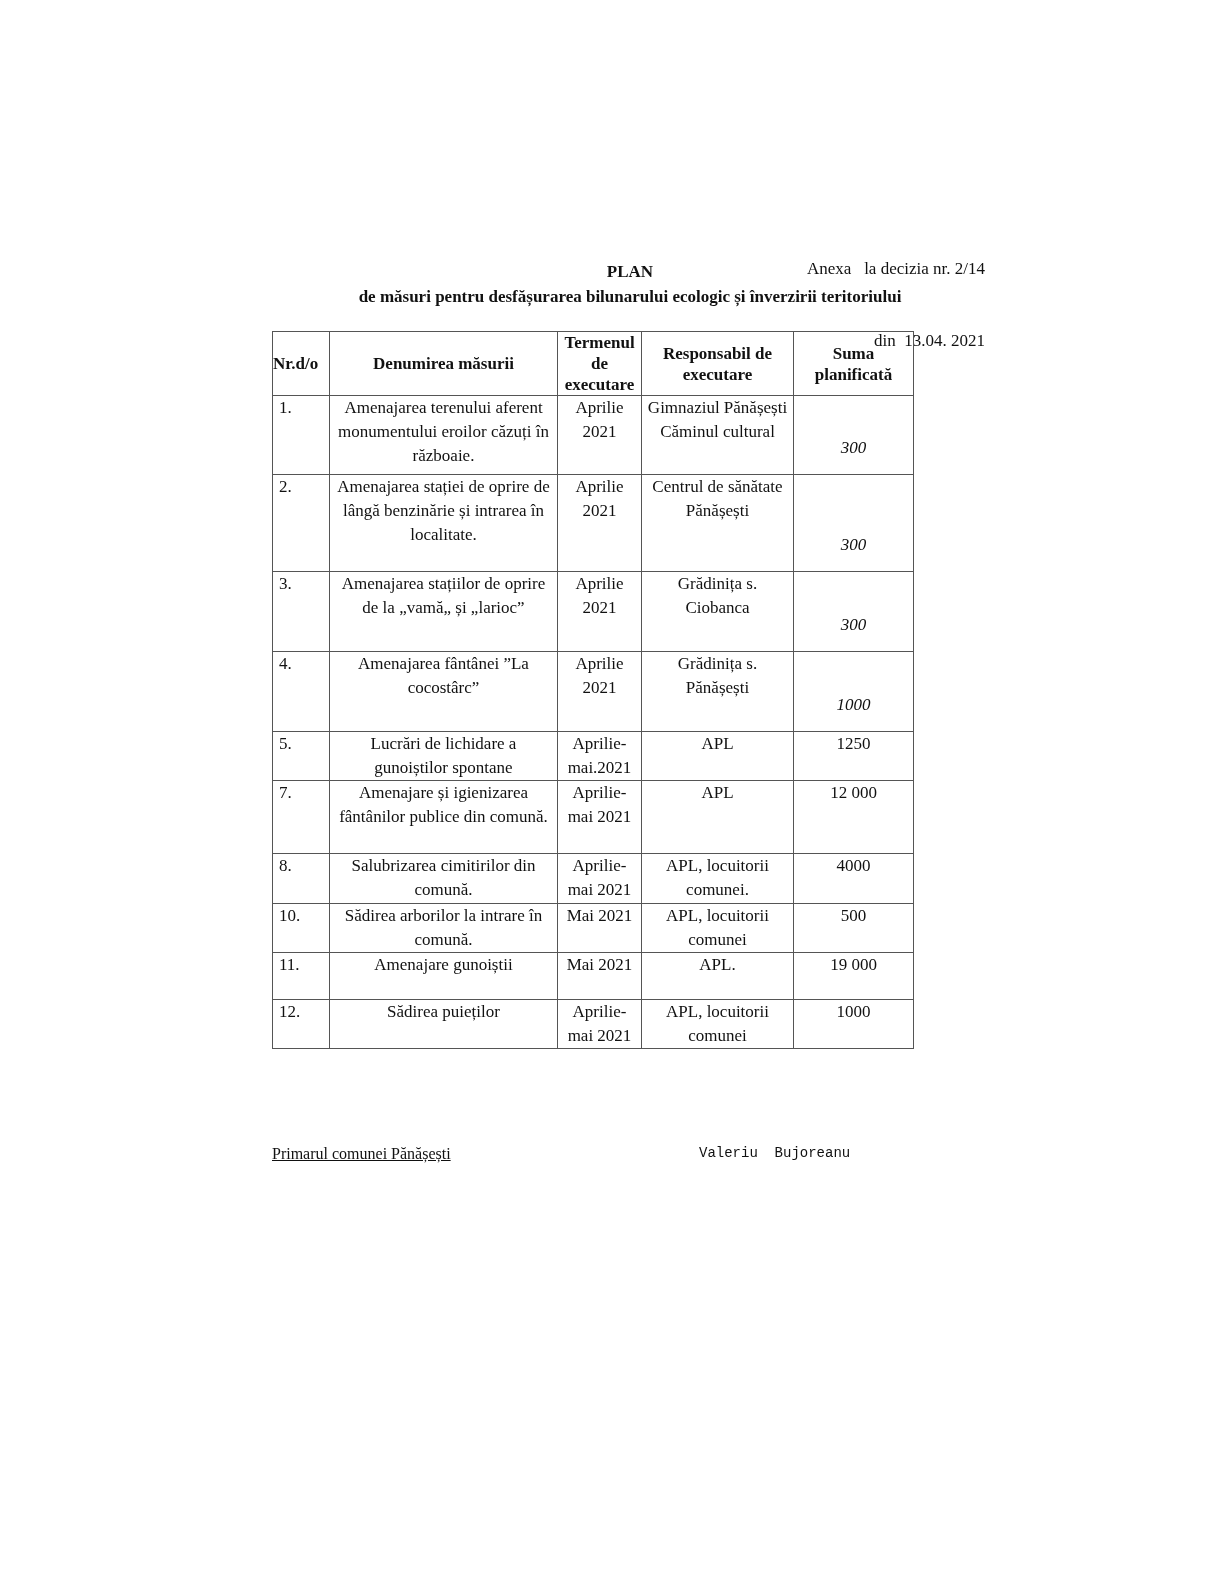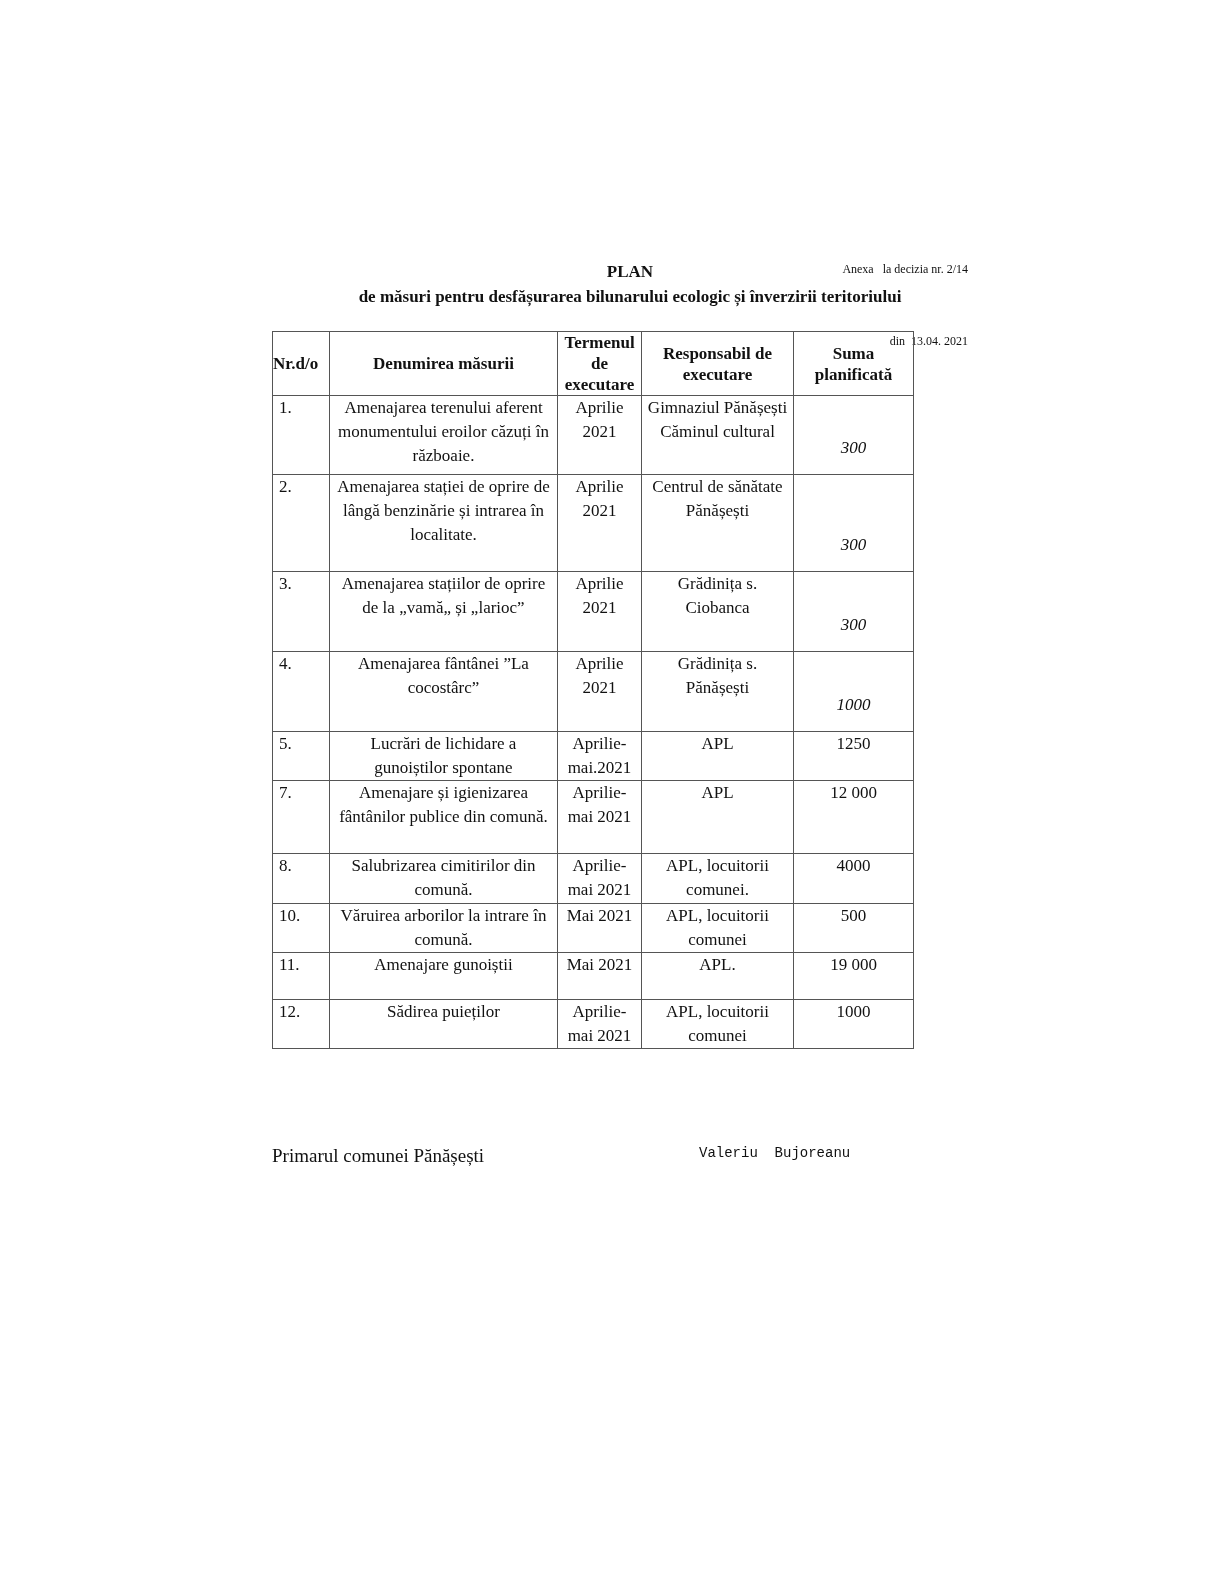--- a/index.html
+++ b/index.html
@@ -1,27 +1,27 @@
 <!DOCTYPE html>
 <html><head>
 <meta charset="utf-8">
 <style>
   html, body { margin: 0; padding: 0; background: #ffffff; }
   body { width: 1224px; height: 1584px; position: relative; font-family: "Liberation Serif", serif; color: #111; }
-  .annex { position: absolute; right: 256px; top: 209px; text-align: right; font-size: 12px; line-height: 24px; white-space: pre; }
+  .annex { position: absolute; right: 239px; top: 209px; text-align: right; font-size: 17px; line-height: 24px; white-space: pre; }
   .title { position: absolute; left: 0; width: 1260px; top: 259px; text-align: center; font-weight: bold; font-size: 17px; line-height: 25px; }
   .title .t2 { display: block; }
   table.plan { position: absolute; left: 272px; top: 331px; border-collapse: collapse; font-size: 17px; line-height: 24px; }
   table.plan th, table.plan td { border: 1px solid #555; padding: 0 4px; vertical-align: top; text-align: center; }
   table.plan th { font-weight: bold; vertical-align: middle; line-height: 21px; height: 62px; }
   table.plan td.nr { text-align: left; padding-left: 6px; }
   table.plan th.nr { text-align: left; padding-left: 0; }
   td.suma.bottom { vertical-align: bottom; padding-bottom: 14px; font-style: italic; }
   .col-nr { width: 57px; } .col-den { width: 228px; } .col-term { width: 84px; } .col-resp { width: 152px; } .col-suma { width: 120px; }
-  .footer-left { position: absolute; left: 272px; top: 1145px; font-size: 19px; }
+  .footer-left { position: absolute; left: 272px; top: 1145px; font-size: 16px; text-decoration: underline; }
   .footer-right { position: absolute; left: 699px; top: 1145px; font-size: 14px; white-space: pre; font-family: Liberation Mono, monospace; }
 </style>
 </head>
 <body>
 
 <div class="annex">
   <div>Anexa   la decizia nr. 2/14</div>
   <div>din  13.04. 2021</div>
 </div>
 
@@ -92,21 +92,21 @@
       </tr>
       <tr style="height: 50px;">
         <td class="nr">8.</td>
         <td class="denumire">Salubrizarea cimitirilor din comună.</td>
         <td class="termen">Aprilie-mai 2021</td>
         <td class="responsabil">APL, locuitorii comunei.</td>
         <td class="suma">4000</td>
       </tr>
       <tr style="height: 49px;">
         <td class="nr">10.</td>
-        <td class="denumire">Văruirea arborilor la intrare în comună.</td>
+        <td class="denumire">Sădirea arborilor la intrare în comună.</td>
         <td class="termen">Mai 2021</td>
         <td class="responsabil">APL, locuitorii comunei</td>
         <td class="suma">500</td>
       </tr>
       <tr style="height: 47px;">
         <td class="nr">11.</td>
         <td class="denumire">Amenajare gunoiștii</td>
         <td class="termen">Mai 2021</td>
         <td class="responsabil">APL.</td>
         <td class="suma">19 000</td>

